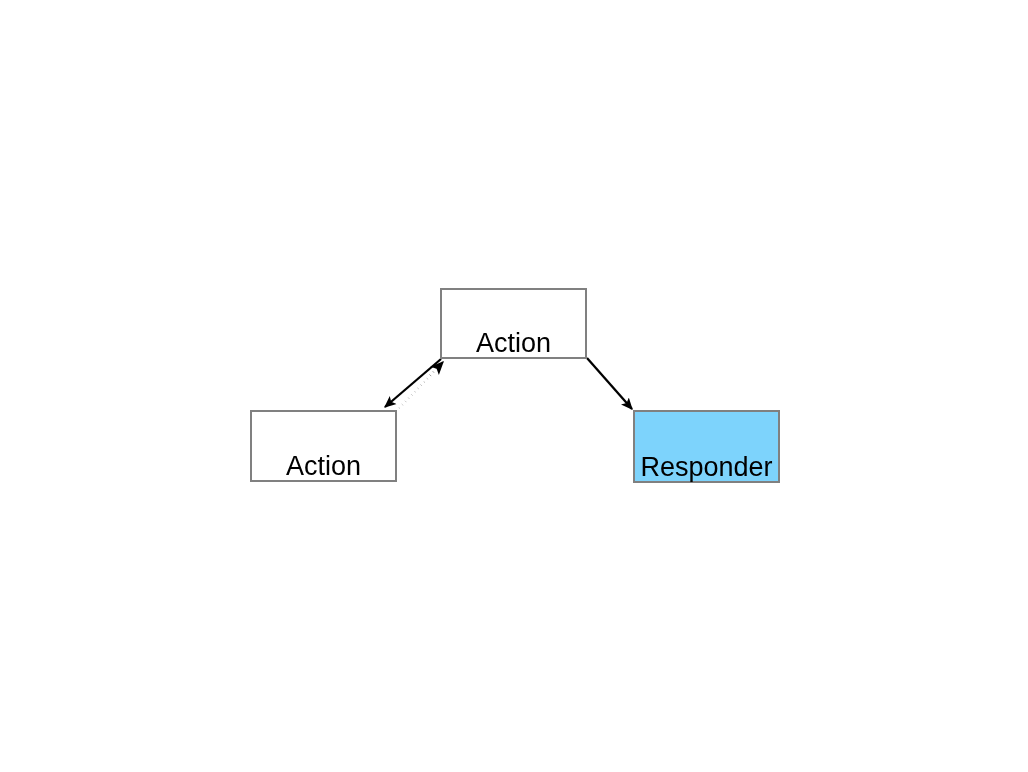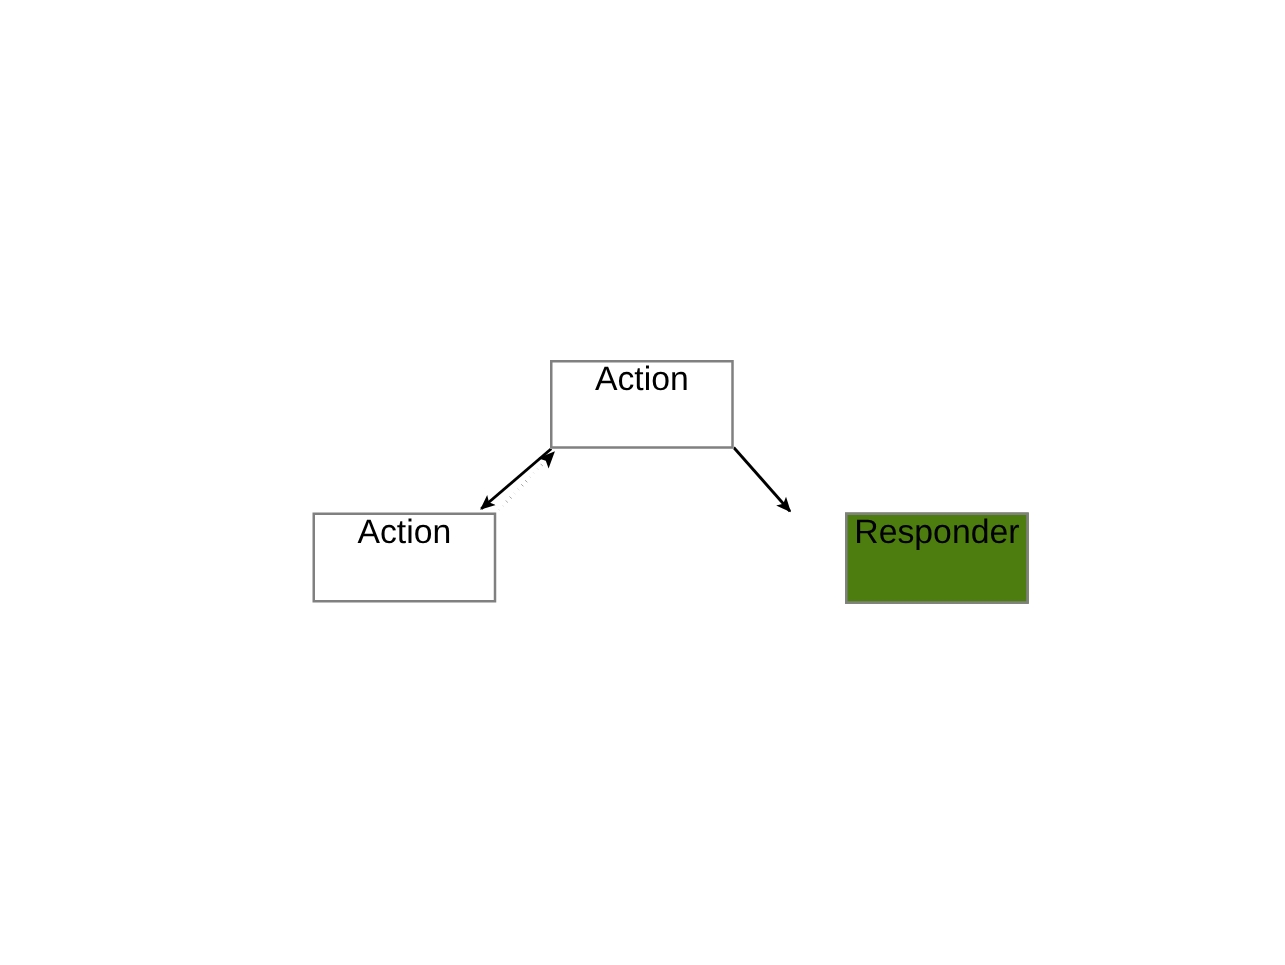--- a/index.html
+++ b/index.html
@@ -25,21 +25,21 @@
     width: 1028px;
     height: 772px;
     pointer-events: none;
   }
   .node {
     position: absolute;
     box-sizing: border-box;
     background: #ffffff;
     border: 2px solid #808080;
     display: flex;
-    align-items: flex-start;
+    align-items: flex-end;
     justify-content: center;
   }
   .node-label {
     color: #000000;
     font-family: "Liberation Sans", "DejaVu Sans", sans-serif;
     font-size: 27px;
     font-weight: 400;
     line-height: 1;
     letter-spacing: 0px;
     white-space: nowrap;
@@ -72,17 +72,17 @@
   </svg>
 
   <div class="node" id="node-action" style="left: 440px; top: 288px; width: 147px; height: 71px; border-color: rgb(128, 128, 128); background: rgb(255, 255, 255);">
     <span class="node-label" style="color: rgb(0, 0, 0);">Action</span>
   </div>
 
   <div class="node" id="node-domain" style="left: 250px; top: 410px; width: 147px; height: 72px; border-color: rgb(128, 128, 128); background: rgb(255, 255, 255);">
     <span class="node-label" style="color: rgb(0, 0, 0);">Action</span>
   </div>
 
-  <div class="node" id="node-responder" style="left: 633px; top: 410px; width: 147px; height: 73px; border-color: rgb(128, 128, 128); background: #4d7c0f; margin-left: 43px;">
+  <div class="node" id="node-responder" style="left: 633px; top: 410px; width: 147px; height: 73px; border-color: rgb(128, 128, 128); background: #7dd3fc;">
     <span class="node-label" style="color: rgb(0, 0, 0);">Responder</span>
   </div>
 
 </div>
 
 </body></html>

